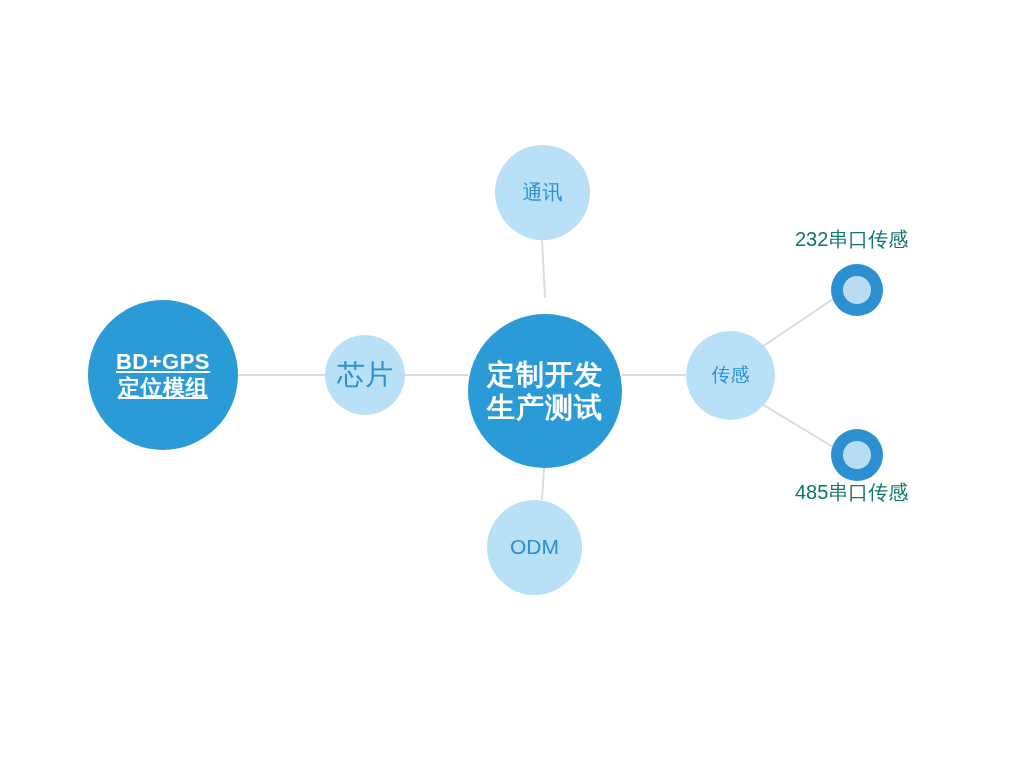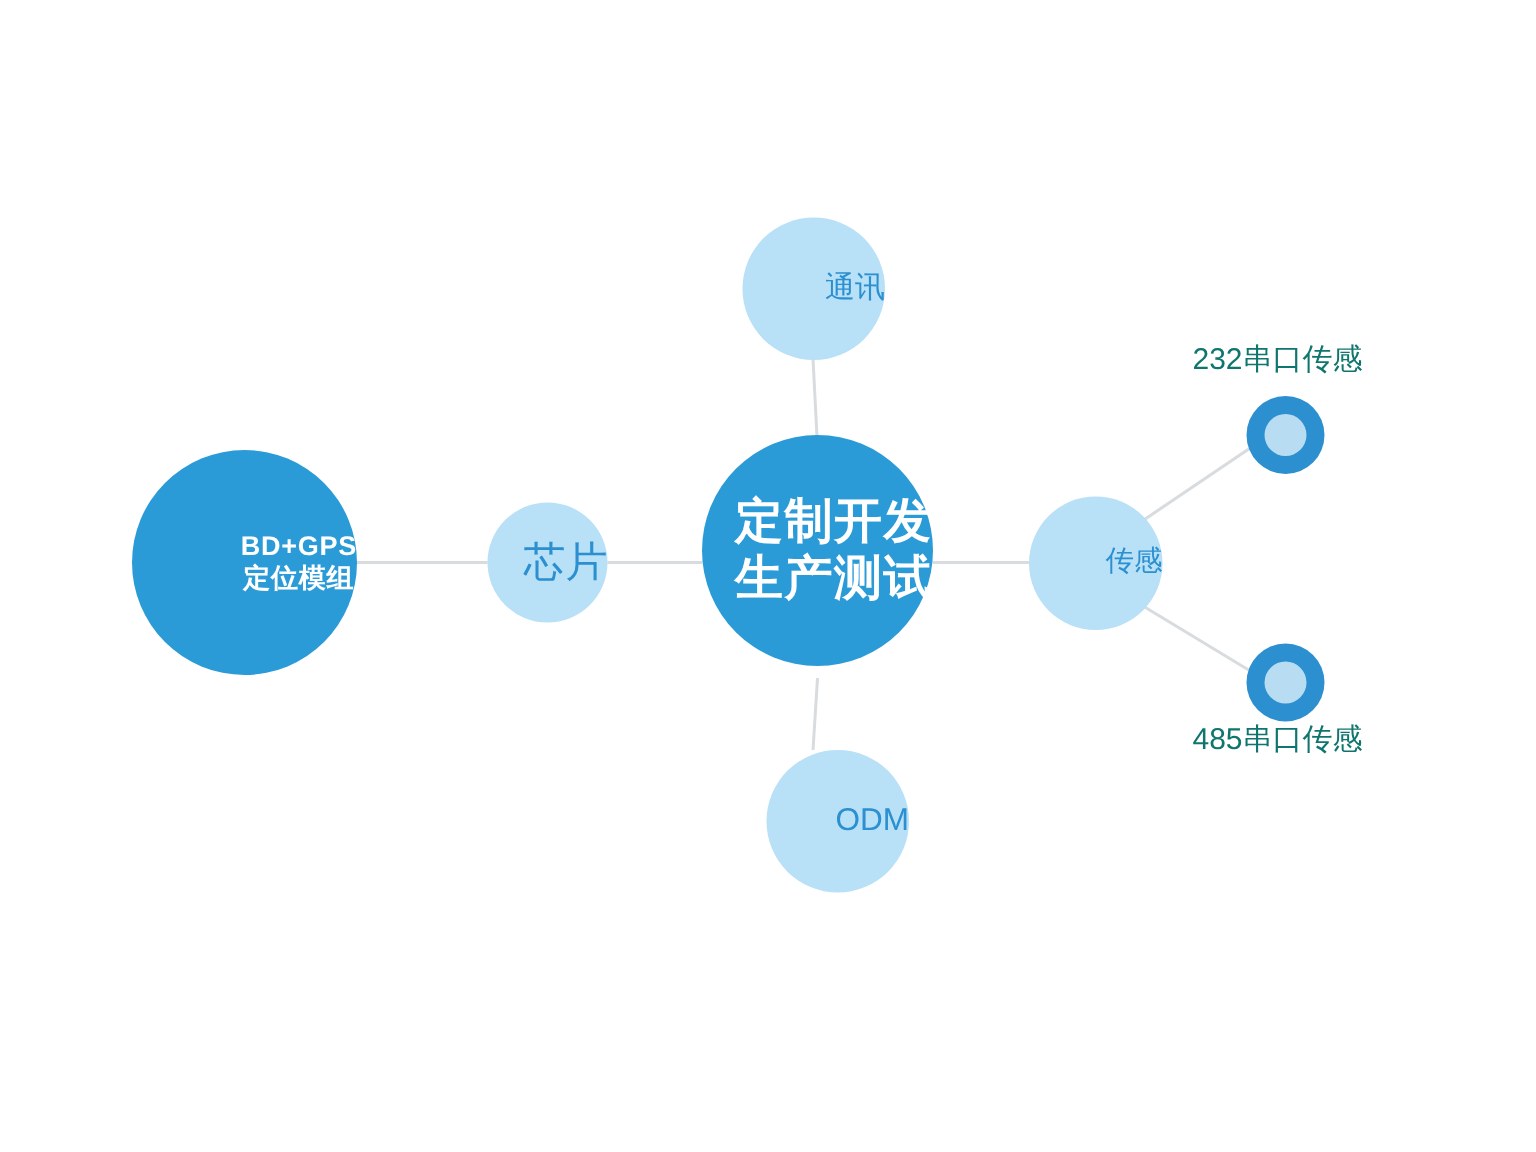--- a/index.html
+++ b/index.html
@@ -27,21 +27,21 @@
     top: 0;
     width: 1024px;
     height: 768px;
     pointer-events: none;
   }
   .node {
     position: absolute;
     border-radius: 50%;
     display: flex;
     align-items: center;
-    justify-content: flex-end;
+    justify-content: center;
     text-align: center;
     line-height: 1.18;
     box-sizing: border-box;
   }
   .node-primary {
     background: #2b9bd8;
     color: #ffffff;
     font-weight: bold;
   }
   .node-soft {
@@ -49,54 +49,55 @@
     color: #2b8fd0;
   }
   .node-label {
     white-space: pre-line;
     display: block;
   }
 
   
   #node-core {
     left: 468px;
-    top: 290px;
+    top: 314px;
     width: 154px;
     height: 154px;
-    font-size: 32px;
+    font-size: 28px;
     letter-spacing: 1px;
   }
   
   #node-module {
     left: 88px;
     top: 300px;
     width: 150px;
     height: 150px;
-    font-size: 18px;
+    font-size: 22px;
     letter-spacing: 0.5px;
+    text-decoration: underline;
   }
   
   #node-chip {
     left: 325px;
     top: 335px;
     width: 80px;
     height: 80px;
     font-size: 28px;
   }
   
   #node-comm {
     left: 495px;
     top: 145px;
     width: 95px;
     height: 95px;
     font-size: 20px;
   }
   
   #node-odm {
-    left: 511px;
+    left: 487px;
     top: 500px;
     width: 95px;
     height: 95px;
     font-size: 21px;
   }
   
   #node-sensor {
     left: 686px;
     top: 331px;
     width: 89px;

